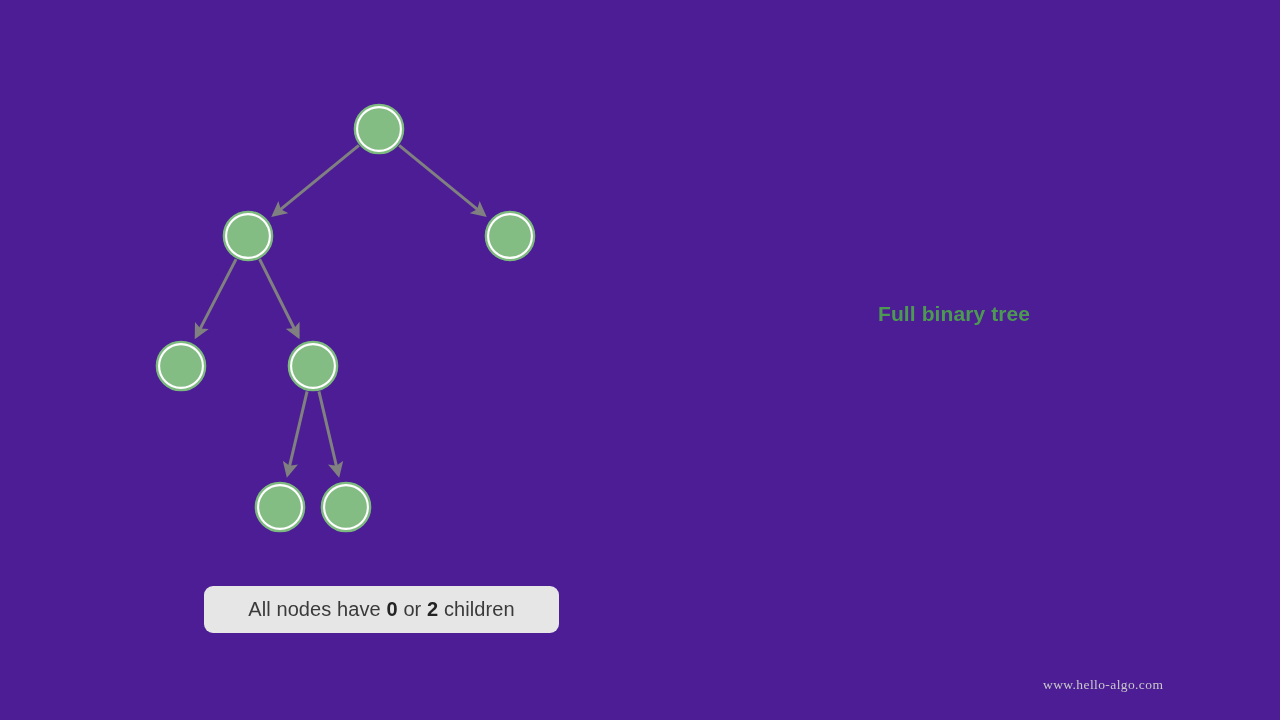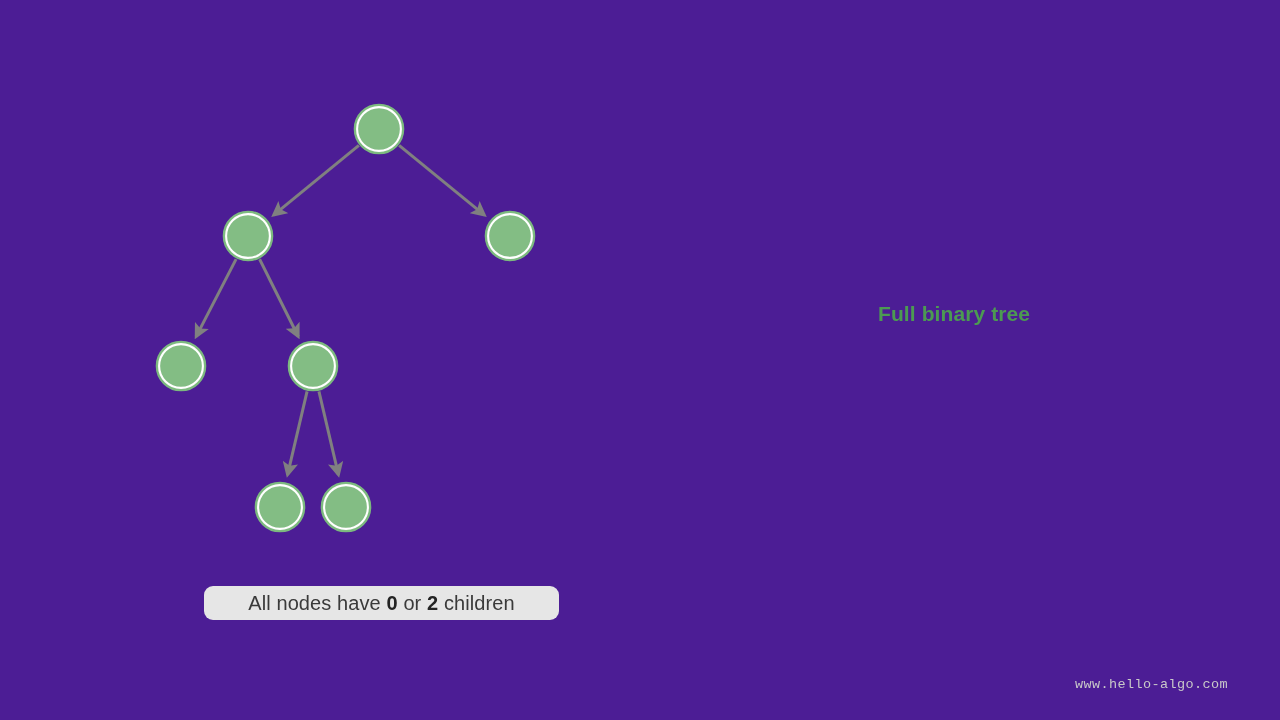--- a/index.html
+++ b/index.html
@@ -31,43 +31,43 @@
     font-weight: bold;
     color: #4c9a52;
     letter-spacing: 0.1px;
     white-space: nowrap;
   }
   .caption-box {
     position: absolute;
     left: 204px;
     top: 586px;
     width: 355px;
-    height: 34px;
+    height: 47px;
     background: #e6e6e6;
     border-radius: 9px;
     display: flex;
     align-items: center;
     justify-content: center;
   }
   .caption-text {
     font-family: "Liberation Sans", sans-serif;
     font-size: 20px;
     color: #3a3a3a;
     white-space: nowrap;
     letter-spacing: 0.1px;
   }
   .caption-text b {
     font-weight: bold;
     color: #242424;
   }
   .watermark {
     position: absolute;
-    left: 1075px;
+    left: 1043px;
     top: 677px;
-    font-family: Liberation Mono, monospace;
+    font-family: Liberation Serif, serif;
     font-size: 13.5px;
     color: #c9c9c9;
     letter-spacing: 0.4px;
     white-space: nowrap;
   }
 </style>
 </head>
 <body>
 
 <div id="stage">

